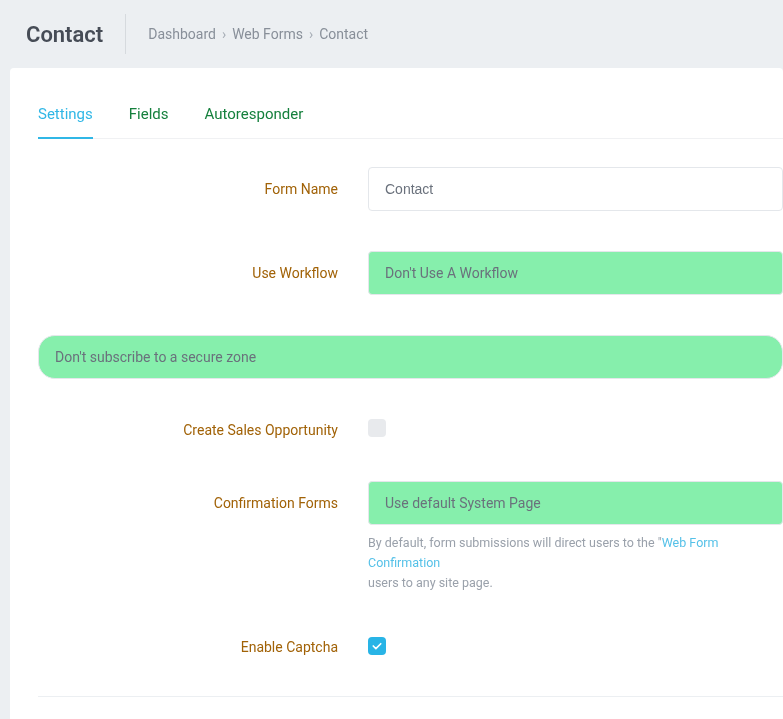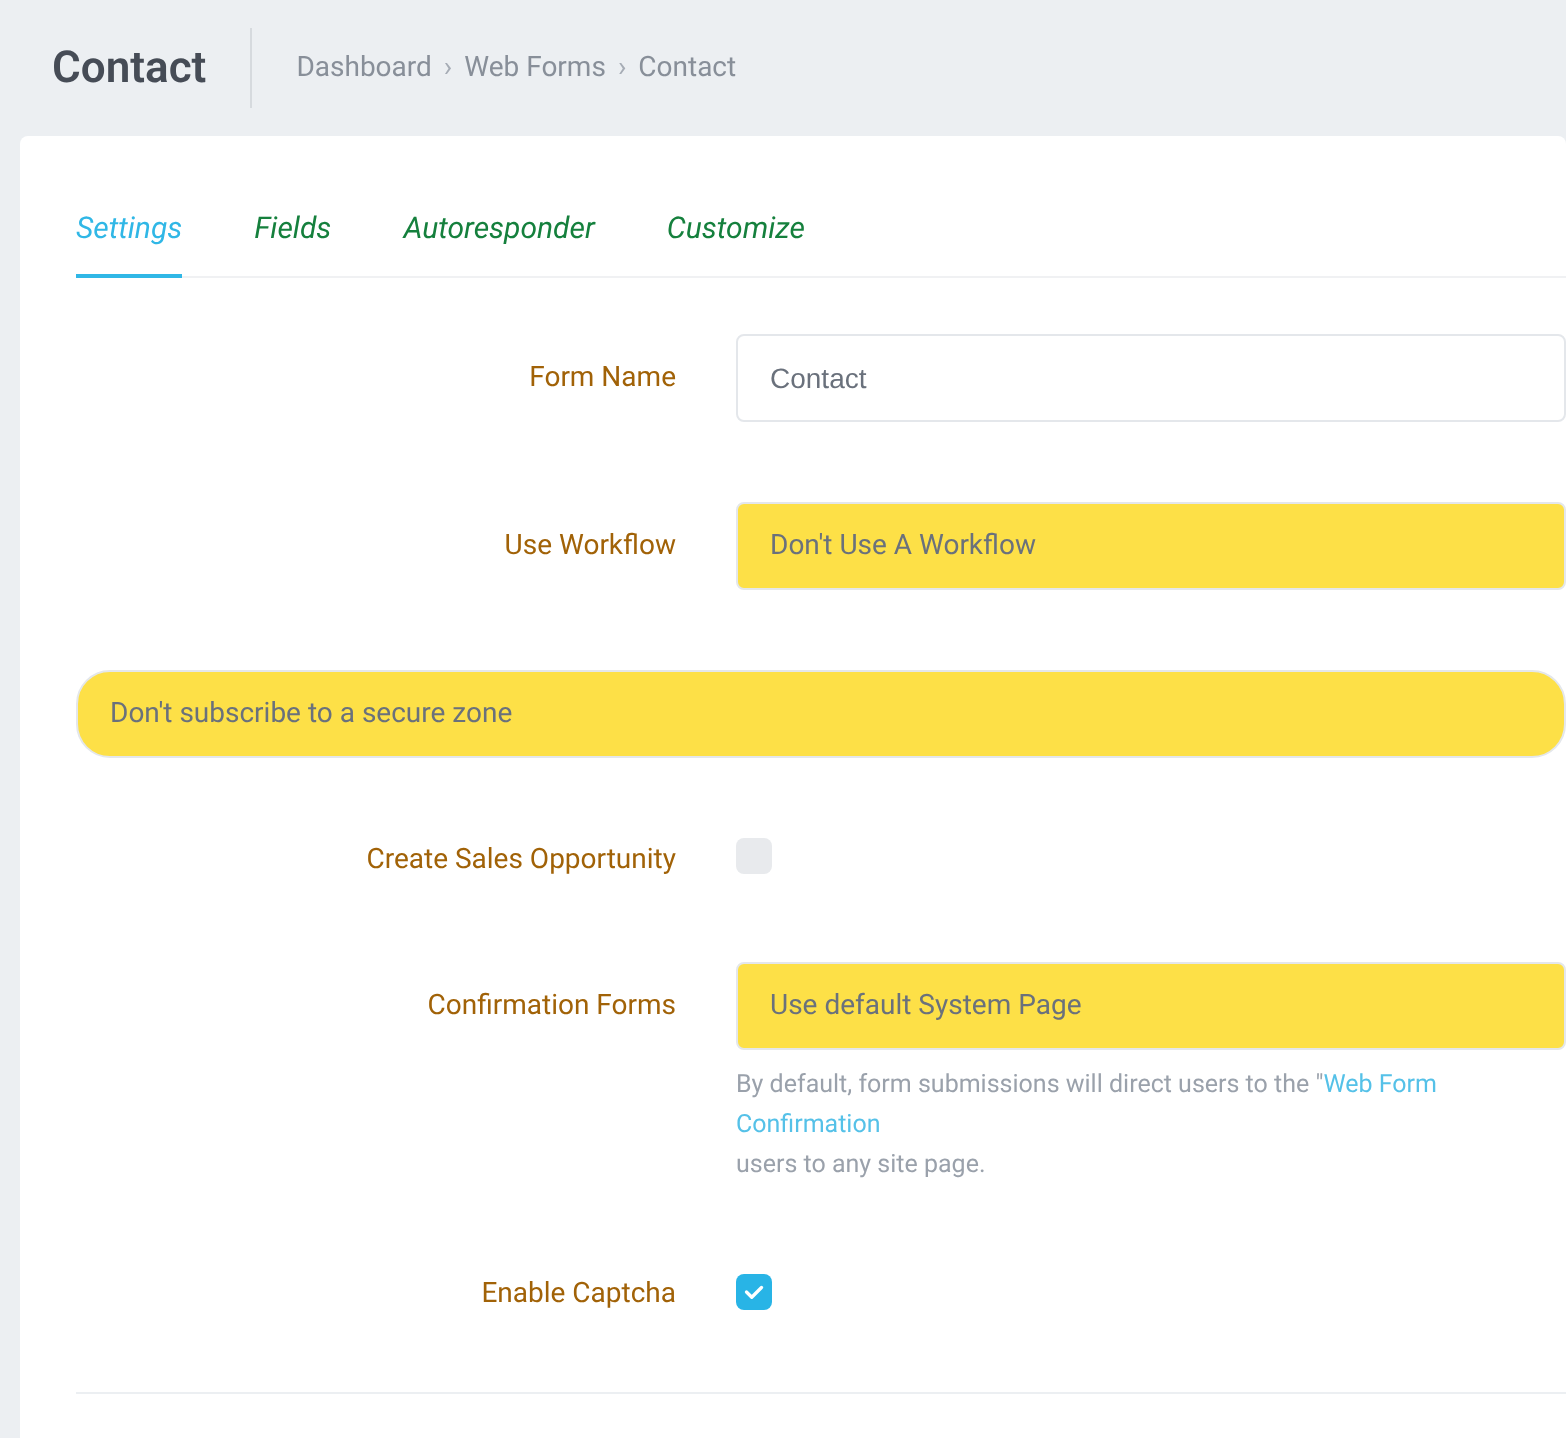--- a/index.html
+++ b/index.html
@@ -46,21 +46,20 @@
     padding: 0 0 30px 28px;
     min-height: 660px;
   }
 
   .tabs {
     display: flex;
     gap: 36px;
     border-bottom: 1px solid #f0f1f3;
     padding-top: 36px;
     margin-bottom: 28px;
-    font-style: italic;
   }
   .tab {
     font-size: 15px;
     color: #15803d;
     padding-bottom: 14px;
     cursor: pointer;
     border-bottom: 2px solid transparent;
     position: relative;
     top: 1px;
   }
@@ -93,21 +92,21 @@
     border: 1px solid #e4e7eb;
     border-radius: 4px;
     padding: 0 16px;
     font-size: 14px;
     color: #6a717c;
     background: #fff;
     outline: none;
   }
   .select {
     appearance: none;
-    background: #fde047;
+    background: #86efac;
     cursor: pointer;
   }
 
   .help-text {
     margin-left: 330px;
     font-size: 12.5px;
     color: #9aa1ab;
     line-height: 1.6;
     padding-right: 0;
     margin-top: 6px;
@@ -152,21 +151,20 @@
     <span class="crumb">Contact</span>
   </nav>
 </div>
 
 <div class="panel">
 
   <div class="tabs">
     <div class="tab active">Settings</div>
     <div class="tab">Fields</div>
     <div class="tab">Autoresponder</div>
-    <div class="tab">Customize</div>
   </div>
 
   <div class="form-area">
 
     <div class="form-row">
       <label class="form-label">Form Name</label>
       <div class="form-control">
         <input type="text" class="input" value="Contact" style="">
       </div>
     </div>

